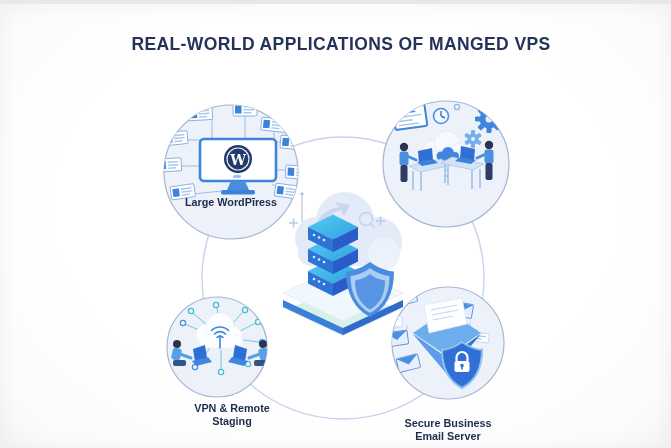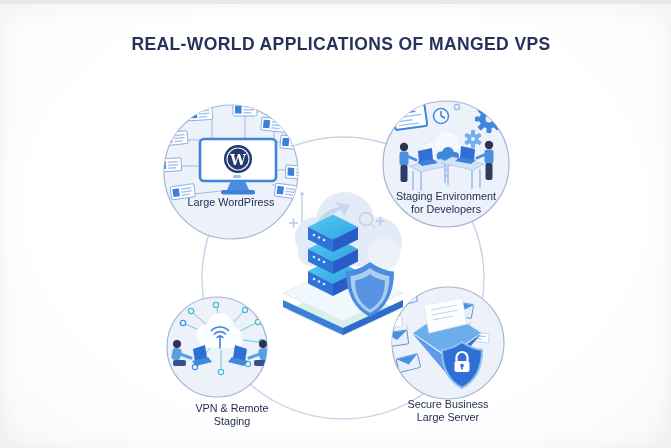--- a/index.html
+++ b/index.html
@@ -7,26 +7,26 @@
     position:relative;width:671px;height:448px;margin:4px auto;overflow:hidden;
     background:radial-gradient(ellipse at 50% 45%, #ffffff 60%, #fbfbfc 88%, #f4f4f6 100%);
     box-shadow:inset 0 0 24px rgba(20,30,60,.05);
   }
   .title{
     position:absolute;left:6px;top:30px;width:670px;text-align:center;
     font-size:17.5px;font-weight:bold;letter-spacing:.4px;color:#25325a;
   }
   .node-label{
     position:absolute;width:150px;text-align:center;
-    font-size:10.8px;font-weight:normal;line-height:12.6px;color:#1f2b4d;
+    font-size:10.8px;font-weight:bold;line-height:12.6px;color:#1f2b4d;
   }
   .lbl-tl{left:156px;top:192px;}
   .lbl-tr{left:371px;top:186px;}
   .lbl-bl{left:157px;top:398px;}
-  .lbl-br{left:373px;top:394px;}
+  .lbl-br{left:373px;top:413px;}
   svg.diagram{position:absolute;left:0;top:0;width:671px;height:448px;}
 </style>
 </head>
 <body>
 
 <div class="stage">
 
   <div class="title">REAL-WORLD APPLICATIONS OF MANGED VPS</div>
 
   <svg class="diagram" viewBox="0 0 671 448" aria-hidden="true">
@@ -434,26 +434,22 @@
           <circle cx="462" cy="361.5" r="1.8" fill="#2f6fd6"></circle>
           <rect x="461.2" y="362.5" width="1.6" height="3" fill="#2f6fd6"></rect>
         </g>
       </g>
     </g>
   </svg>
 
   <div class="node-label lbl-tl">
     <div>Large WordPīress</div>
   </div>
-  <div class="node-label lbl-tr">
-    <div>Staging Environment</div>
-    <div>for Developers</div>
-  </div>
   <div class="node-label lbl-bl">
     <div>VPN &amp; Remote</div>
     <div>Staging</div>
   </div>
   <div class="node-label lbl-br">
     <div>Secure Business</div>
-    <div>Large Server</div>
+    <div>Email Server</div>
   </div>
 
 </div>
 
 </body></html>

